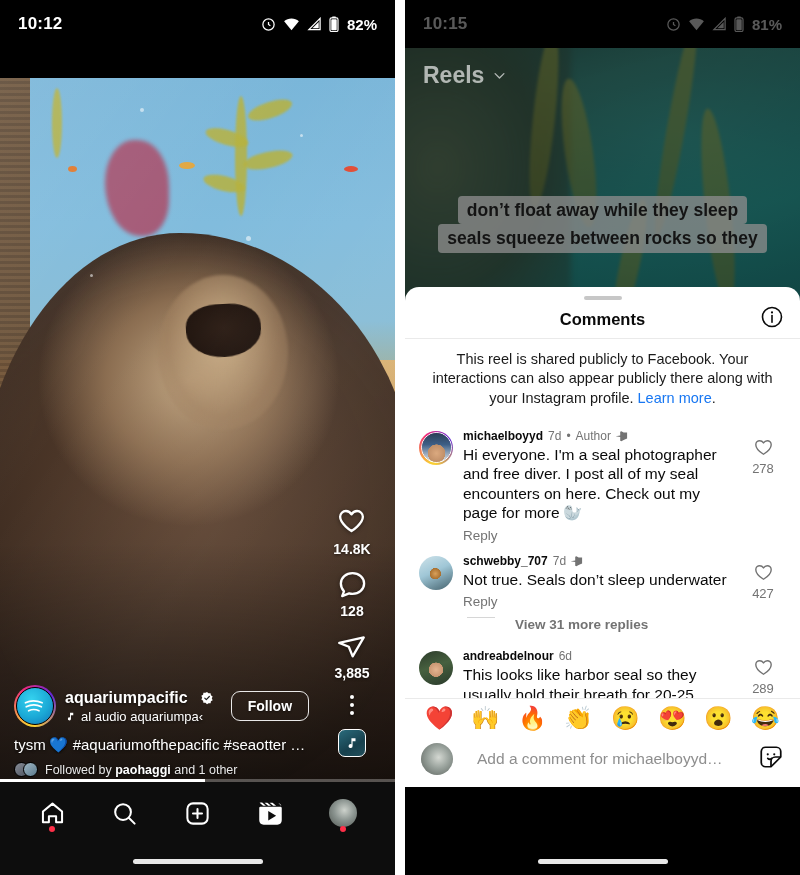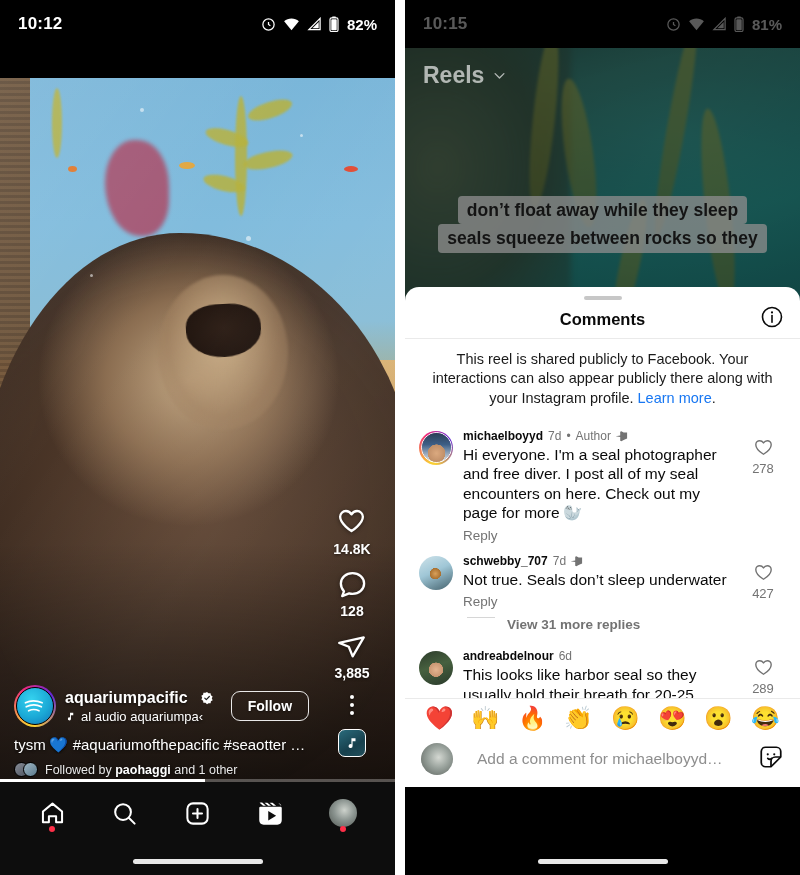--- a/index.html
+++ b/index.html
@@ -166,21 +166,21 @@
       radial-gradient(circle at 50% 55%, #e4b490 0%, #c99672 28%, rgba(0,0,0,0) 29%),
       linear-gradient(160deg,#2d3b2b 0%, #46603f 45%, #2a3a2b 100%); }
   .c-body { flex:1; min-width:0; }
   .c-head { display:flex; align-items:center; gap:5px; flex-wrap:wrap; }
   .c-user { font-size:12px; font-weight:700; color:#0a0a0a; }
   .c-meta { font-size:12px; color:#737373; }
   .c-text { font-size:15.5px; color:#0a0a0a; line-height:1.26; margin-top:2px; }
   .c-reply { font-size:13.5px; color:#737373; margin-top:5px; }
   .c-like { width:46px; flex:none; display:flex; flex-direction:column; align-items:center; padding-top:9px; }
   .c-like-count { font-size:13px; color:#737373; margin-top:2px; }
-  .more-replies { display:flex; gap:12px; padding:6px 0 8px 62px; }
+  .more-replies { display:flex; gap:20px; padding:6px 0 8px 62px; }
   .mr-line { width:28px; height:1px; background:#d6d6d6; }
   .mr-text { font-size:13.5px; color:#737373; font-weight:600; }
 
   
   .emoji-bar { display:flex; align-items:center; justify-content:space-between; padding:8px 20px 6px; }
   .emoji { font-size:23px; line-height:1; }
   .input-row { display:flex; align-items:center; gap:24px; padding:7px 16px 12px; }
   .in-avatar { width:32px; height:32px; border-radius:50%; flex:none;
     background: radial-gradient(circle at 55% 45%, #d4d8d2 0%, #97a09a 45%, #575d58 100%); }
   .in-placeholder { flex:1; font-size:15.5px; color:#8e8e8e; }

